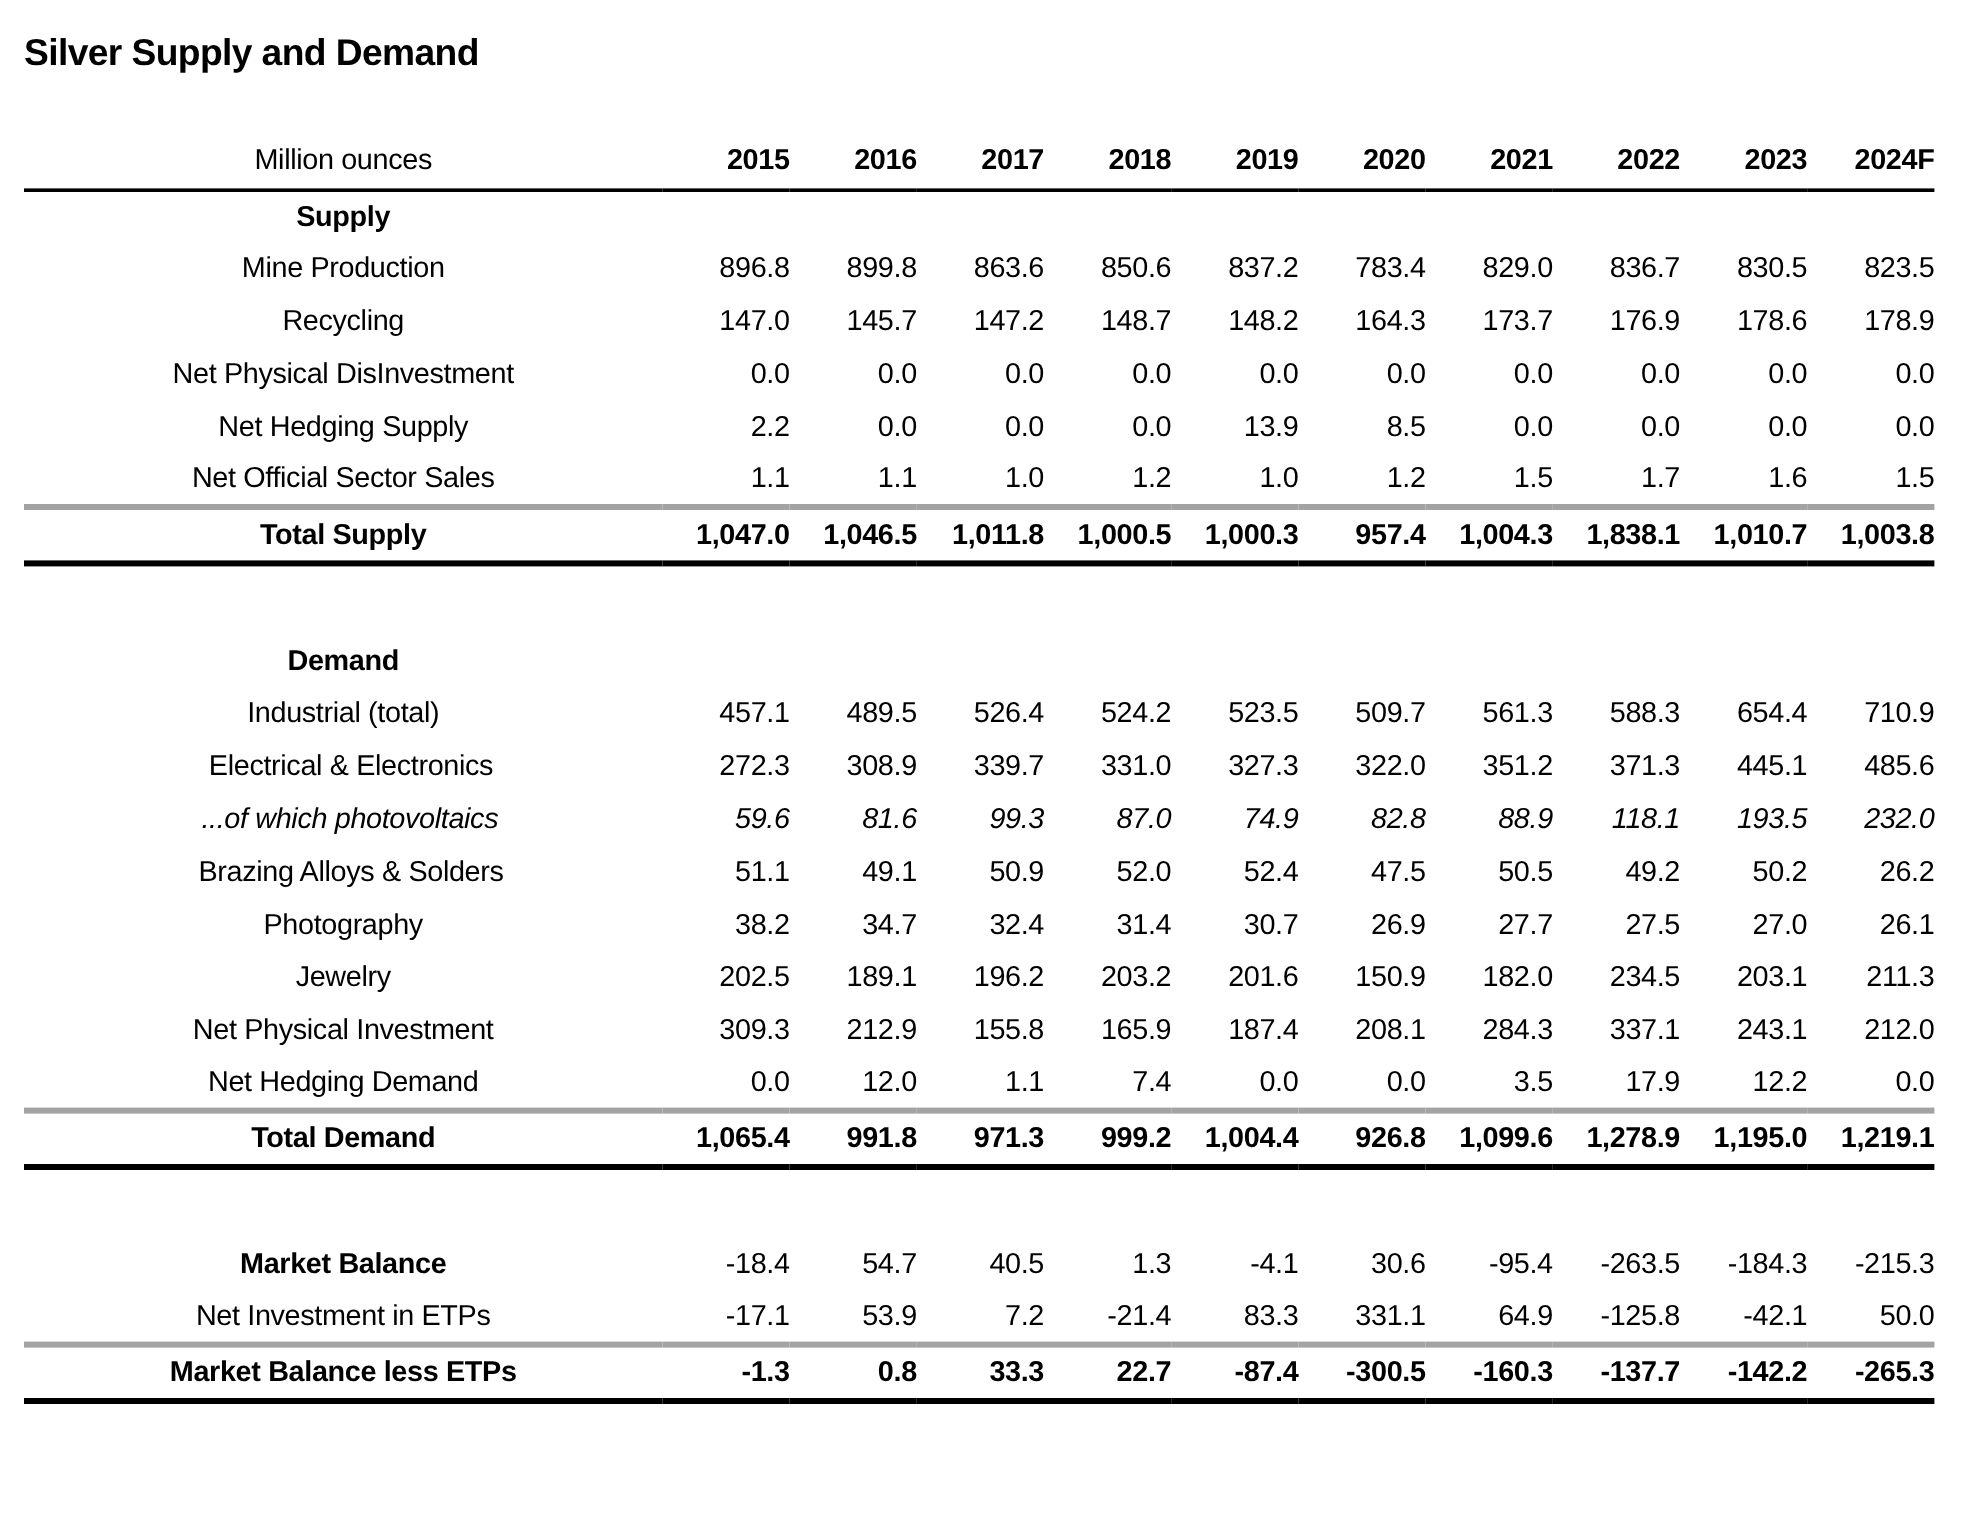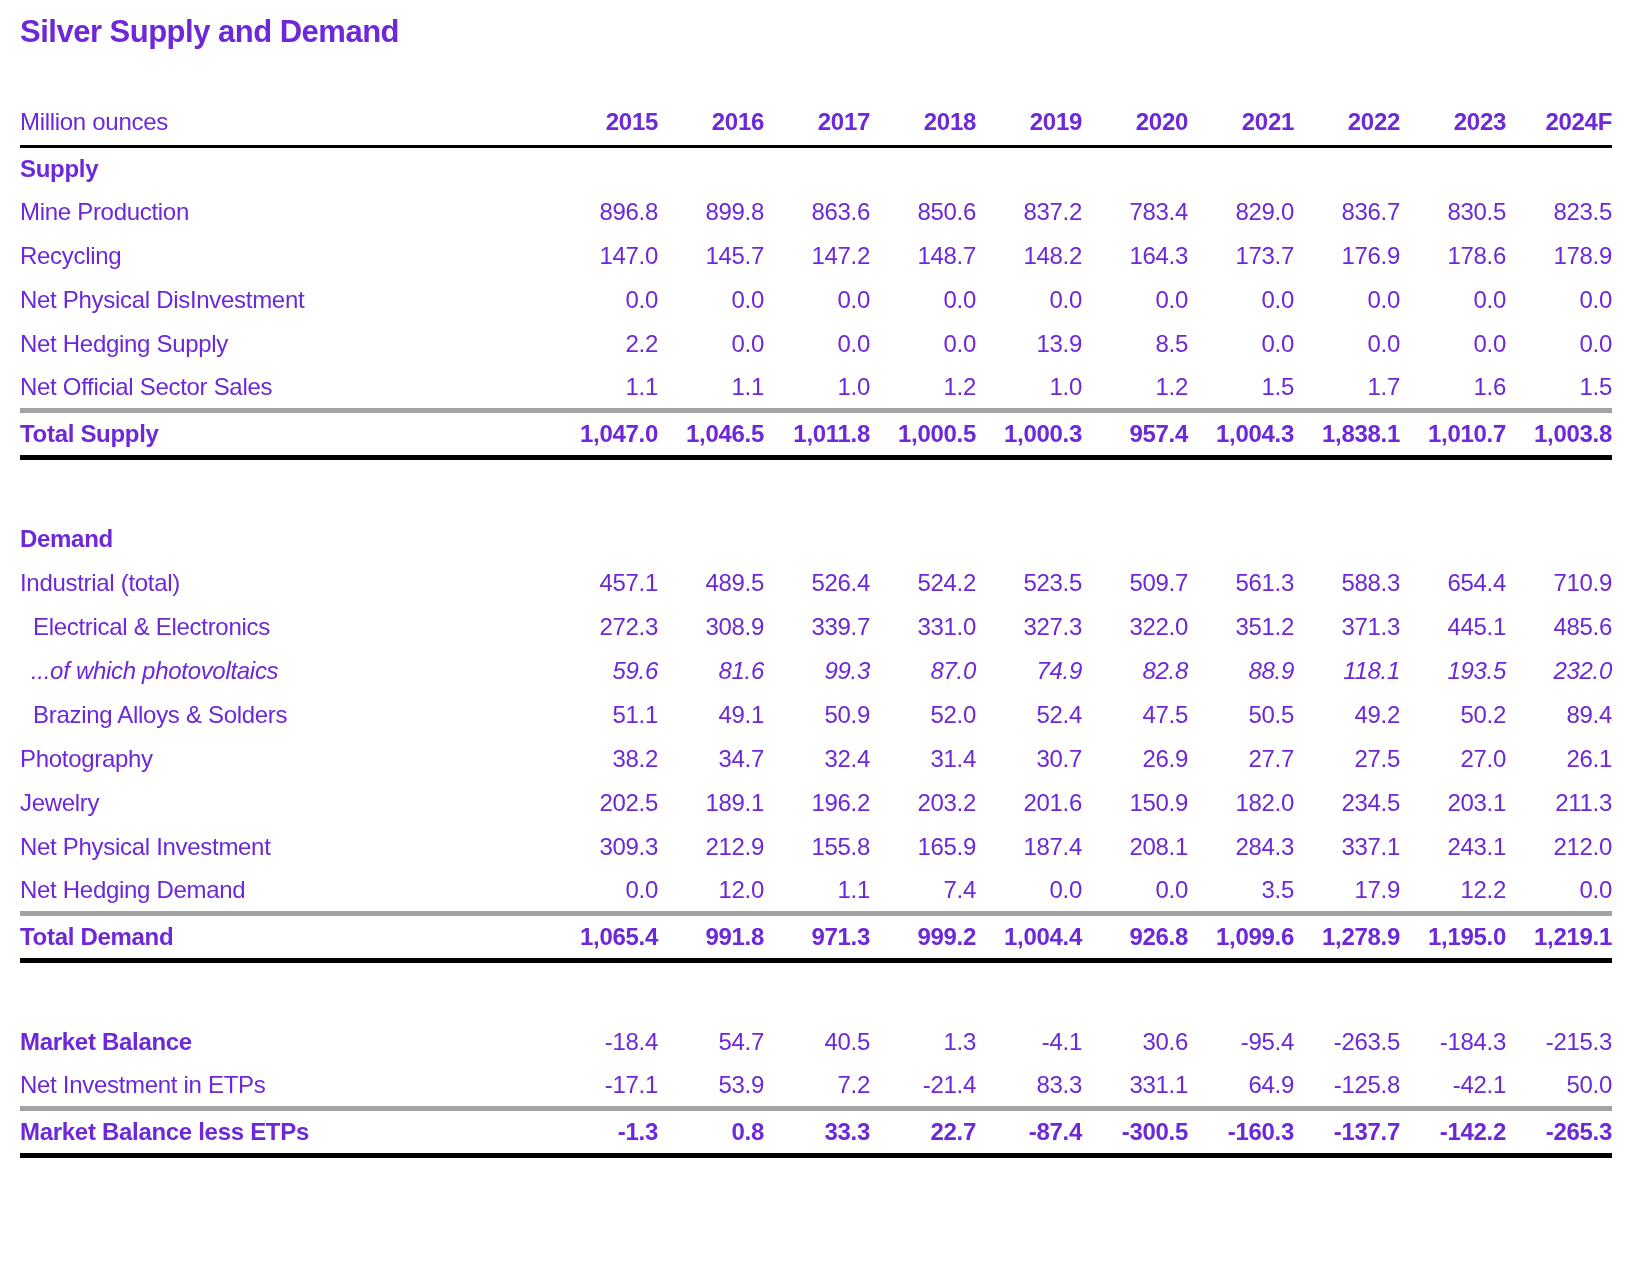--- a/index.html
+++ b/index.html
@@ -1,41 +1,41 @@
 <!DOCTYPE html>
 <html><head>
 <meta charset="utf-8">
 <style>
   * { margin: 0; padding: 0; box-sizing: border-box; }
   html, body { background: #ffffff; }
   .page {
     width: 1636px;
     height: 1228px;
     background: #ffffff;
-    color: #6d28d9;
+    color: #000000;
     font-family: "Liberation Sans", "DejaVu Sans", sans-serif;
-    padding: 8px 24px 0 20px;
+    padding: 20px 24px 0 20px;
     overflow: hidden;
   }
   .title {
     font-size: 31px;
     font-weight: bold;
     letter-spacing: -0.5px;
     margin-top: 6px;
     margin-bottom: 50px;
   }
   table.sd {
     width: 100%;
     border-collapse: collapse;
     table-layout: fixed;
     font-size: 24px;
     letter-spacing: -0.3px;
   }
   th.num, td.num { width: 106px; text-align: right; }
-  th.label, td.label { text-align: left; margin-top: 45px; }
+  th.label, td.label { text-align: center; margin-top: 45px; }
   thead th {
     height: 46px;
     vertical-align: bottom;
     padding-bottom: 9px;
     border-bottom: 3px solid #000;
     font-weight: bold;
   }
   thead th.label { font-weight: normal; }
   tbody td { height: 44px; vertical-align: middle; white-space: nowrap; }
   tr.section td.label { font-weight: bold; }
@@ -226,21 +226,21 @@
           <td class="label">Brazing Alloys &amp; Solders</td>
           <td class="num">51.1</td>
           <td class="num">49.1</td>
           <td class="num">50.9</td>
           <td class="num">52.0</td>
           <td class="num">52.4</td>
           <td class="num">47.5</td>
           <td class="num">50.5</td>
           <td class="num">49.2</td>
           <td class="num">50.2</td>
-          <td class="num">89.4</td>
+          <td class="num">26.2</td>
         </tr>
         <tr class="data">
           <td class="label">Photography</td>
           <td class="num">38.2</td>
           <td class="num">34.7</td>
           <td class="num">32.4</td>
           <td class="num">31.4</td>
           <td class="num">30.7</td>
           <td class="num">26.9</td>
           <td class="num">27.7</td>

